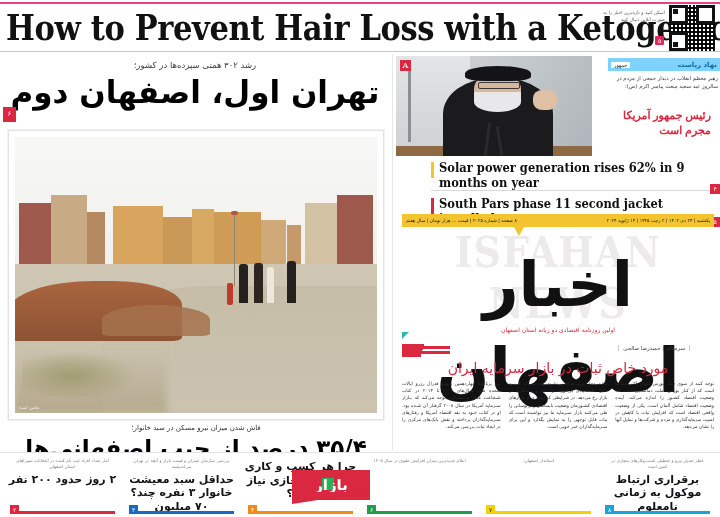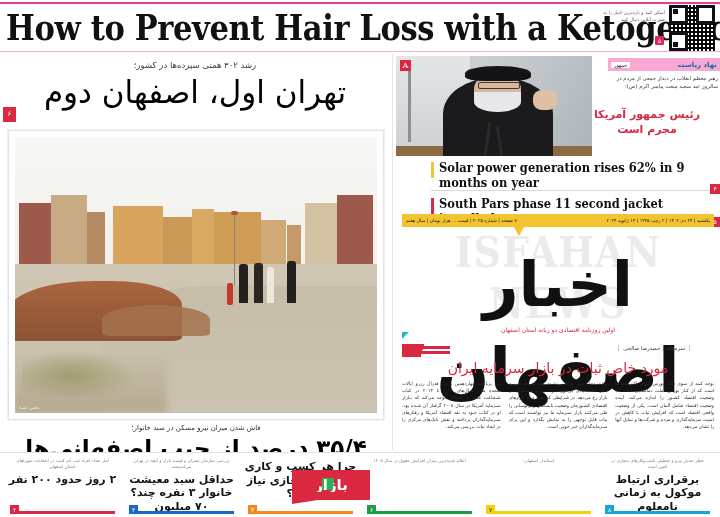--- a/index.html
+++ b/index.html
@@ -67,21 +67,21 @@
   
   .main-col{position:absolute;left:0;top:54px;width:392px;height:396px;}
 
   .kicker-main{
     position:absolute;right:8px;top:6px;width:378px;
     text-align:center;font-size:8.5px;color:#3b3b44;direction:rtl;
   }
   .headline-main{
     position:absolute;right:8px;top:18px;width:378px;
     text-align:center;direction:rtl;
-    font-size:31px;font-weight:400;color:#000;
+    font-size:31px;font-weight:700;color:#000;
     letter-spacing:-0.5px;line-height:40px;
   }
 
   .badge-left{
     position:absolute;left:3px;top:53px;
     width:13px;height:15px;background:#d9283f;color:#fff;
     font-size:7px;line-height:15px;text-align:center;
   }
 
   .photo-card{
@@ -199,33 +199,33 @@
   .lp-desk{position:absolute;left:0;bottom:0;width:100%;height:10%;background:#8d6a44;}
   .lp-logo{
     position:absolute;left:4px;top:4px;width:11px;height:11px;background:#d9283f;
     color:#fff;font-size:8px;line-height:11px;text-align:center;
     font-family:"DejaVu Serif",serif;
   }
 
   .leader-side{position:absolute;right:0;top:0;width:124px;height:100px;}
   .yellow-banner{
     position:absolute;right:0;top:2px;width:112px;height:13px;
-    background:#f9a8d4;display:flex;align-items:center;justify-content:space-between;
+    background:#7dd3fc;display:flex;align-items:center;justify-content:space-between;
     padding:0 3px;box-sizing:border-box;
   }
   .yb-left{font-size:5px;color:#1b1b1b;background:#fff;padding:0 3px;border-radius:1px;}
   .yb-right{font-size:7px;color:#0f6b9e;font-weight:700;}
   .leader-kicker{
     position:absolute;right:2px;top:18px;width:110px;
     font-size:5.4px;line-height:8.4px;color:#3c3c44;text-align:right;direction:rtl;
   }
   .leader-big{
-    position:absolute;right:18px;top:52px;width:110px;
-    text-align:center;direction:rtl;
-    color:#d9283f;font-weight:700;font-size:11px;line-height:14.5px;
+    position:absolute;right:9px;top:52px;width:110px;
+    text-align:right;direction:rtl;
+    color:#d9283f;font-weight:700;font-size:11px;line-height:14.5px;font-family:Liberation Serif, serif;
   }
 
   .eng-news{position:absolute;left:0;top:104px;width:324px;}
   .eng-item{position:relative;padding:3px 0 3px 0;direction:ltr;margin-left:35px;}
   .eng-item .txt{
     font-family:"DejaVu Serif","Liberation Serif",serif;
     font-weight:700;font-size:11.5px;line-height:13.5px;color:#111;
     transform:scaleY(1.1);transform-origin:left top;
     padding-left:8px;
   }

